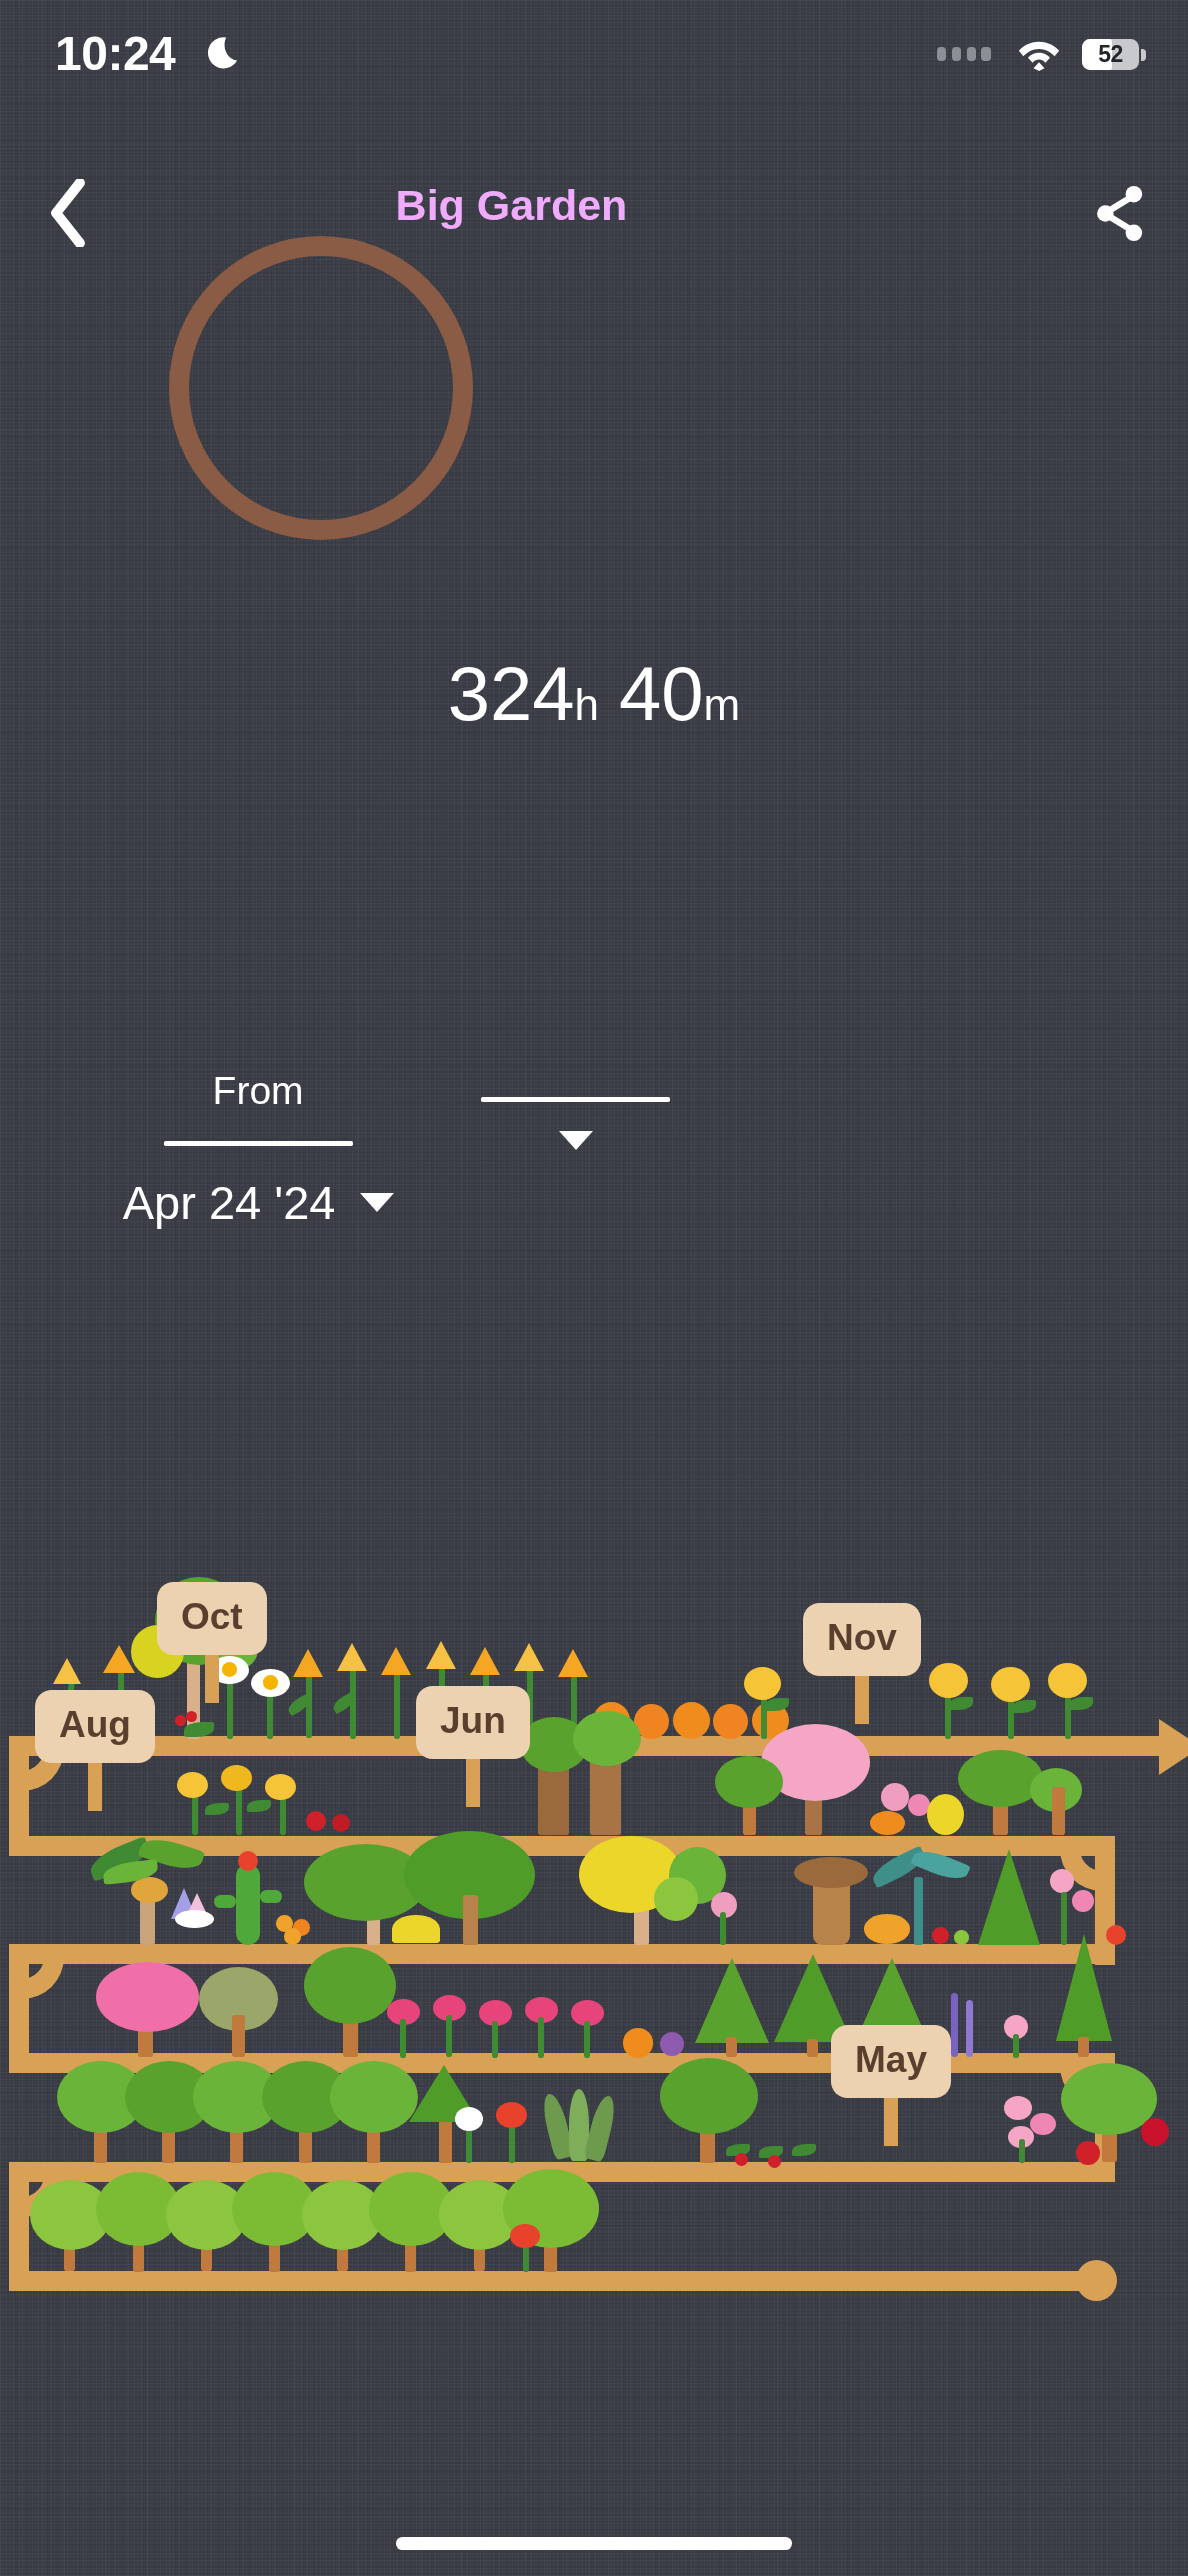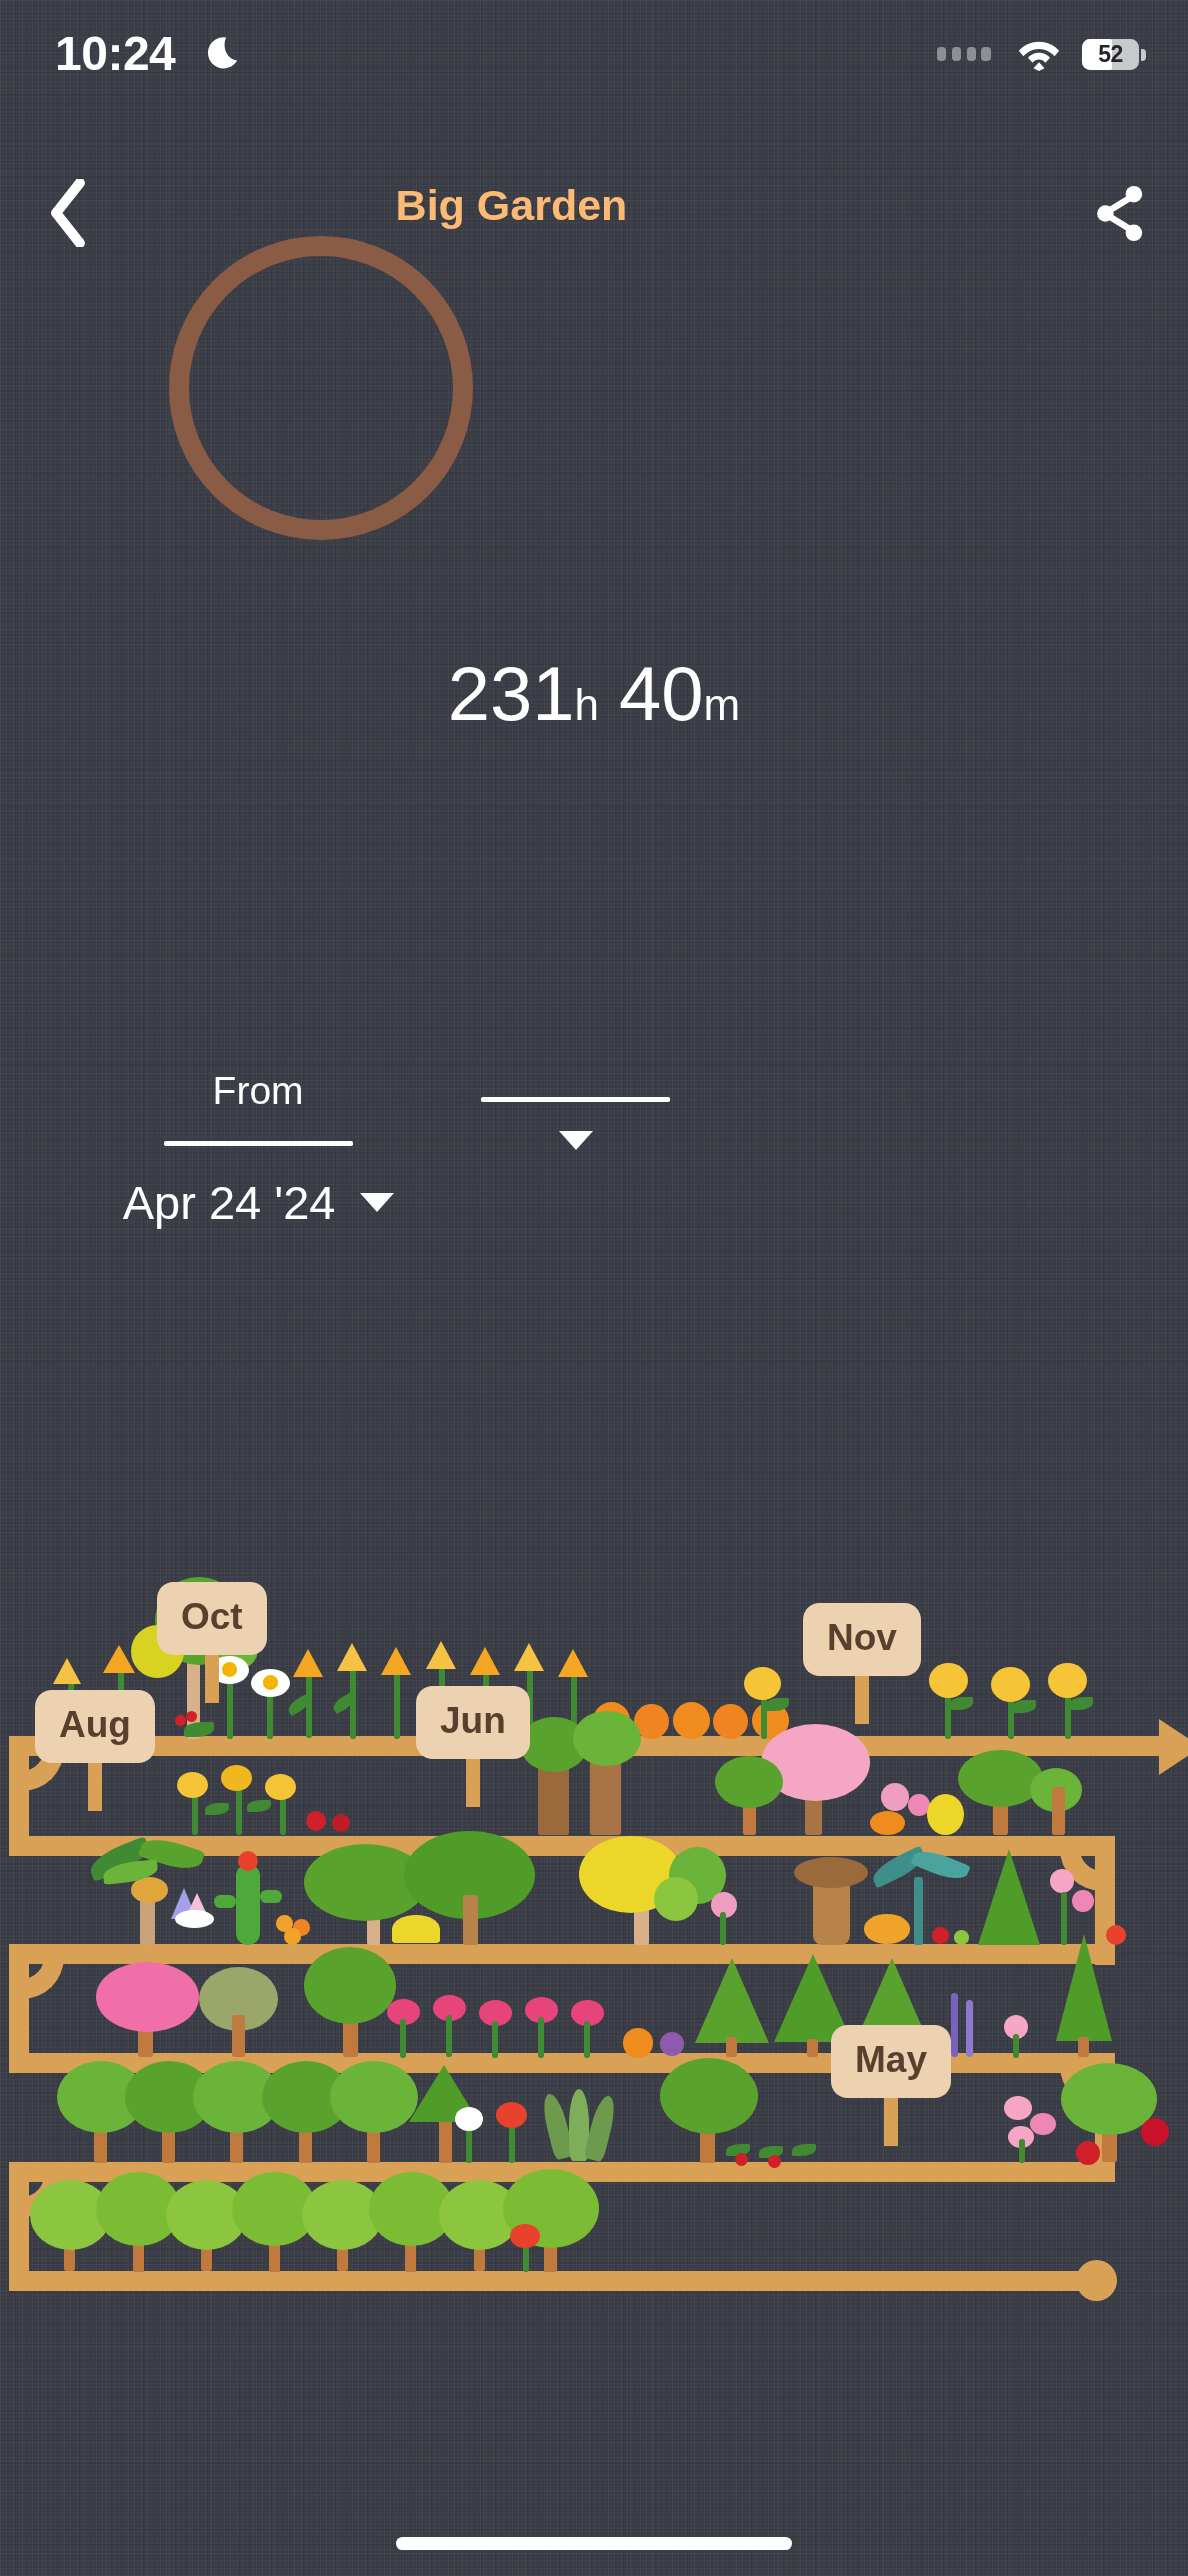--- a/index.html
+++ b/index.html
@@ -52,21 +52,21 @@
     display:flex; align-items:center; justify-content:center;
     font-size:23px; font-weight:700; color:#23252b; letter-spacing:-0.5px;
   }
 
   
   #navbar{ position:absolute; top:164px; left:0; width:1188px; height:101px; z-index:5; }
   #back-btn{ position:absolute; left:26px; top:9.2px; width:83px; height:83px; display:flex; align-items:center; justify-content:center; }
   #share-btn{ position:absolute; right:26px; top:9.2px; width:83px; height:83px; display:flex; align-items:center; justify-content:center; }
   #page-title{
     position:absolute; left:0; top:16.6px; width:1023px; text-align:center;
-    color:#fdba74; font-size:43px; font-weight:600;
+    color:#f0abfc; font-size:43px; font-weight:600;
   }
 
   
   #ring-wrap{ position:absolute; left:169px; top:236px; width:304px; height:304px; z-index:3; }
   #ring{
     width:304px; height:304px; border-radius:50%;
     border:20px solid #8a5b45;
   }
   #timer-text{
     position:absolute; left:0; top:650px; width:1188px; text-align:center;
@@ -193,21 +193,21 @@
         <path d="M38 14 L15 28 M15 34 L38 48" stroke="#ffffff" stroke-width="7" stroke-linecap="round"></path>
       </svg>
     </span>
   </div>
 </div>
 
 <div id="ring-wrap">
   <div id="ring"></div>
 </div>
 <div id="timer-text">
-  <span class="big">231</span><span class="unit">h</span><span class="gap"></span><span class="big">40</span><span class="unit">m</span>
+  <span class="big">324</span><span class="unit">h</span><span class="gap"></span><span class="big">40</span><span class="unit">m</span>
 </div>
 
 <div id="daterow">
   <div class="datecell" id="datecell-from">
     <div class="lbl">From</div>
     <div class="rule"></div>
     <div class="valrow">
       <span class="val">Apr 24 '24</span>
       <span class="caret"></span>
     </div>

